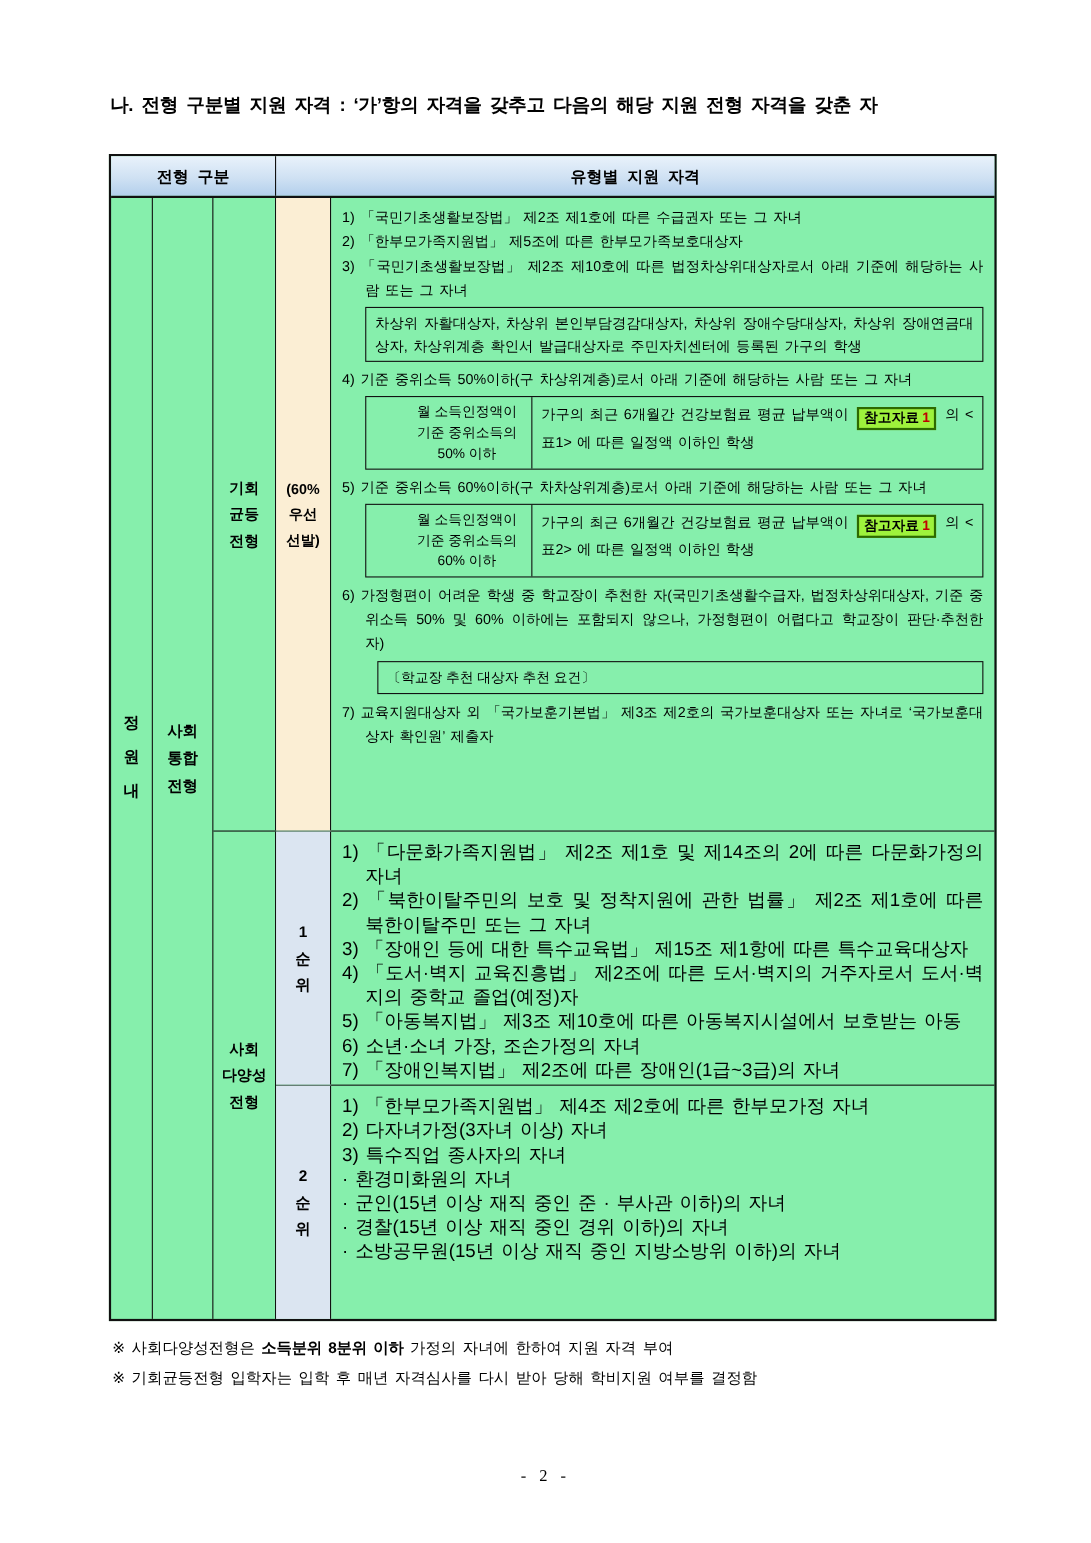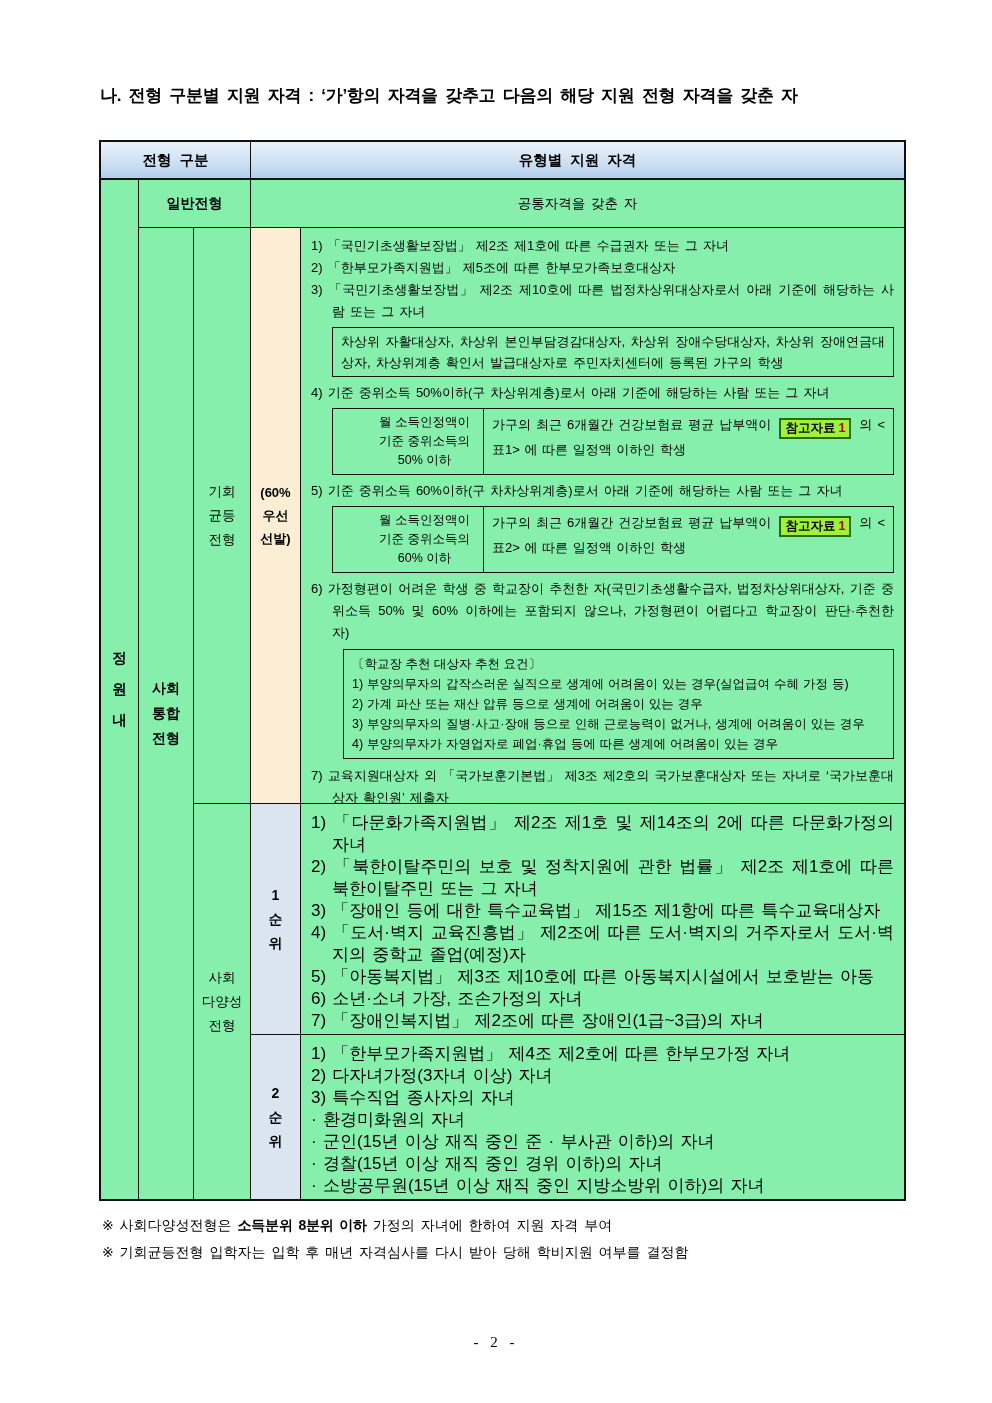--- a/index.html
+++ b/index.html
@@ -25,21 +25,21 @@
 
   .row-general{height:48px; flex:none; display:flex; border-bottom:1px solid var(--line);}
   .rg-label{width:112px; border-right:1px solid var(--line); display:flex; align-items:center; justify-content:center; font-weight:bold; font-size:14px;}
   .rg-content{flex:1; display:flex; align-items:center; justify-content:center; font-size:13.5px; word-spacing:2px;}
 
   .main{flex:1; display:flex; min-height:0;}
   .col-social{width:55px; border-right:1px solid var(--line); display:flex; align-items:center; justify-content:center; text-align:center; font-weight:bold; font-size:14px; line-height:25px; white-space:pre-line;}
   .main-right{flex:1; display:flex; flex-direction:column; min-width:0;}
 
   .sec-a{height:576px; flex:none; display:flex; border-bottom:1px solid var(--line); min-width:0;}
-  .sub-label{width:57px; border-right:1px solid var(--line); display:flex; align-items:center; justify-content:center; text-align:center; font-weight:normal; font-size:13.5px; line-height:24px; white-space:pre-line;}
+  .sub-label{width:57px; border-right:1px solid var(--line); display:flex; align-items:center; justify-content:center; text-align:center; font-weight:bold; font-size:13.5px; line-height:24px; white-space:pre-line;}
   .sel-badge{width:50px; border-right:1px solid var(--line); background:var(--cream); display:flex; align-items:center; justify-content:center; text-align:center; font-weight:bold; font-size:13px; line-height:23px; white-space:pre-line;}
   .content{flex:1; padding:7px 10px 0 10px; font-size:13px; line-height:22px; overflow:hidden; min-width:0;}
   .li{padding-left:21px; text-indent:-21px; text-align:justify; word-spacing:1.5px;}
 
   .inner-box{margin:4px 0 5px 21px; border:1px solid var(--line); padding:3px 8px; line-height:21px; text-align:justify; word-spacing:1.5px;}
   .inner-tbl{margin:4px 0 5px 21px; border:1px solid var(--line); display:flex;padding-left:33px;}
   .inner-tbl .lcell{width:118px; flex:none; border-right:1px solid var(--line); display:flex; align-items:center; justify-content:center; text-align:center; font-size:12.5px; line-height:19px; padding:4px 2px; white-space:pre-line;}
   .inner-tbl .rcell{flex:1; padding:5px 8px; line-height:22px; text-align:justify; word-spacing:1px;}
   .ref-badge{display:inline-block; background:var(--badge-bg); border:2px solid var(--badge-border); font-weight:bold; font-size:12.5px; line-height:15px; padding:1px 4px; margin:0 3px; vertical-align:-3px; text-indent:0;}
   .ref-badge .num{color:var(--badge-num); margin-left:3px;}
@@ -73,24 +73,20 @@
     </div>
 
     <div class="body-row">
 
       <div class="quota-cell">정
 원
 내</div>
 
       <div class="right-stack">
 
-        <div class="row-general">
-          <div class="rg-label">일반전형</div>
-          <div class="rg-content">공통자격을 갖춘 자</div>
-        </div>
 
         <div class="main">
           <div class="col-social">사회
 통합
 전형</div>
 
           <div class="main-right">
 
             <div class="sec-a">
               <div class="sub-label">기회
@@ -128,26 +124,20 @@
                   <div class="rcell">
                     <span>가구의 최근 6개월간 건강보험료 평균 납부액이</span>
                     <span class="ref-badge"><span>참고자료</span><span class="num">1</span></span>
                     <span>의 &lt;표2&gt; 에 따른 일정액 이하인 학생</span>
                   </div>
                 </div>
 
                 <div class="li">6) 가정형편이 어려운 학생 중 학교장이 추천한 자(국민기초생활수급자, 법정차상위대상자, 기준 중위소득 50% 및 60% 이하에는 포함되지 않으나, 가정형편이 어렵다고 학교장이 판단·추천한 자)</div>
                 <div class="req-box">
                   <div>〔학교장 추천 대상자 추천 요건〕</div>
-                  <div>
-                      <div class="li">1) 부양의무자의 갑작스러운 실직으로 생계에 어려움이 있는 경우(실업급여 수혜 가정 등)</div>
-                      <div class="li">2) 가계 파산 또는 재산 압류 등으로 생계에 어려움이 있는 경우</div>
-                      <div class="li">3) 부양의무자의 질병·사고·장애 등으로 인해 근로능력이 없거나, 생계에 어려움이 있는 경우</div>
-                      <div class="li">4) 부양의무자가 자영업자로 폐업·휴업 등에 따른 생계에 어려움이 있는 경우</div>
-                    </div>
                 </div>
 
                 <div class="li">7) 교육지원대상자 외 「국가보훈기본법」 제3조 제2호의 국가보훈대상자 또는 자녀로 ‘국가보훈대상자 확인원’ 제출자</div>
               </div>
             </div>
 
             <div class="sec-b">
               <div class="sub-label">사회
 다양성
 전형</div>

